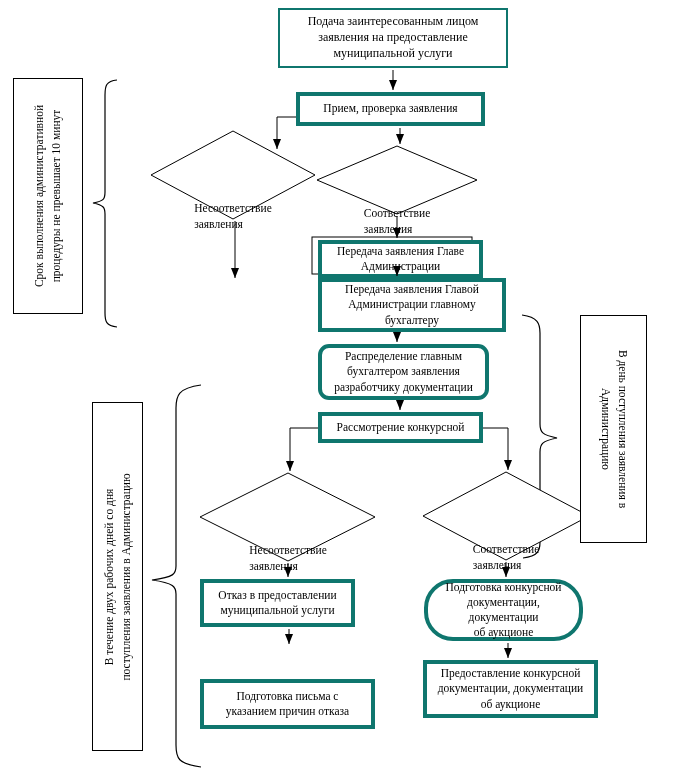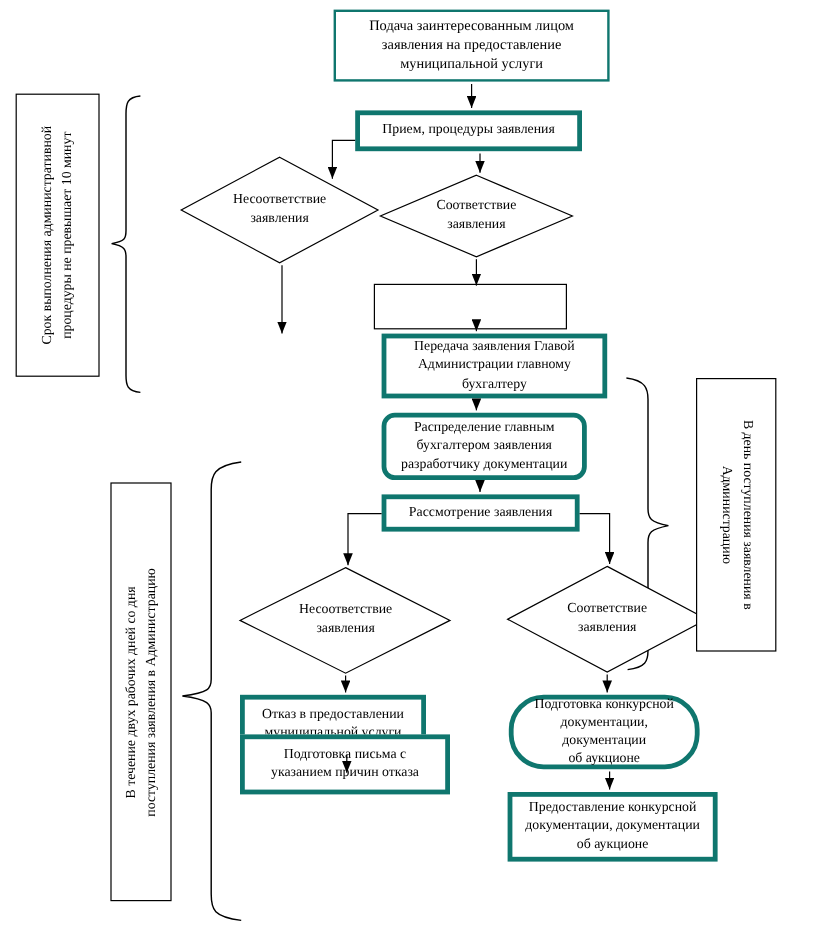--- a/index.html
+++ b/index.html
@@ -23,23 +23,23 @@
     white-space:pre-line;
     font-size:11.5px;line-height:1.32;
     box-sizing:border-box;
     z-index:1;
     padding:1px 3px;
   }
   .box.thick{border-width:2px;font-size:12px;}
   .dlabel{
     position:absolute;
     display:flex;align-items:center;justify-content:center;
-    text-align:center;white-space:pre-line;
+    text-align:left;white-space:pre-line;
     font-size:11.5px;line-height:1.35;
-    z-index:3;background:transparent;
+    z-index:3;background:transparent;margin-top:42px;
   }
   .vbox{
     position:absolute;
     background:#fff;border:1px solid #000;
     box-sizing:border-box;z-index:1;
   }
   .vtext{
     position:absolute;left:50%;top:50%;
     text-align:center;white-space:pre-line;
     font-size:11.5px;line-height:1.45;
@@ -64,31 +64,33 @@
 
     <polygon points="233,131 315,175 233,219 151,175" fill="#fff" stroke="#000" stroke-width="1"></polygon>
     <polygon points="397,146 477,180 397,214 317,180" fill="#fff" stroke="#000" stroke-width="1"></polygon>
     <polygon points="288,473 375,517 288,561 200,517" fill="#fff" stroke="#000" stroke-width="1"></polygon>
     <polygon points="506,472 589,516 506,560 423,516" fill="#fff" stroke="#000" stroke-width="1"></polygon>
   </svg>
 
   <div class="box thick" style="left:278px;top:8px;width:230px;height:60px;">Подача заинтересованным  лицом
 заявления на предоставление
 муниципальной  услуги</div>
-  <div class="box" style="left:296px;top:92px;width:189px;height:34px;">Прием, процедуры заявления</div>
+  <div class="box" style="left:296px;top:92px;width:189px;height:34px;">Прием, проверка заявления</div>
+  <div class="box" style="left:318px;top:240px;width:165px;height:38px;">Передача заявления Главе
+Администрации</div>
   <div class="box" style="left:318px;top:278px;width:188px;height:54px;">Передача заявления Главой
 Администрации  главному
 бухгалтеру</div>
   <div class="box" style="left:318px;top:344px;width:171px;height:56px;border-radius:11px;">Распределение  главным
 бухгалтером  заявления
 разработчику документации</div>
-  <div class="box" style="left:318px;top:412px;width:165px;height:31px;">Рассмотрение заявления</div>
+  <div class="box" style="left:318px;top:412px;width:165px;height:31px;">Рассмотрение конкурсной</div>
   <div class="box" style="left:200px;top:579px;width:155px;height:48px;">Отказ в предоставлении
 муниципальной  услуги</div>
-  <div class="box" style="left:200px;top:612px;width:175px;height:50px;">Подготовка письма с
+  <div class="box" style="left:200px;top:679px;width:175px;height:50px;">Подготовка письма с
 указанием  причин  отказа</div>
   <div class="box" style="left:424px;top:579px;width:159px;height:62px;border-radius:29px;">Подготовка конкурсной
 документации,  документации
 об аукционе</div>
   <div class="box" style="left:423px;top:660px;width:175px;height:58px;">Предоставление  конкурсной
 документации,  документации
 об аукционе</div>
 
   <div class="dlabel" style="left:173px;top:153px;width:120px;height:44px;">Несоответствие
 заявления</div>

